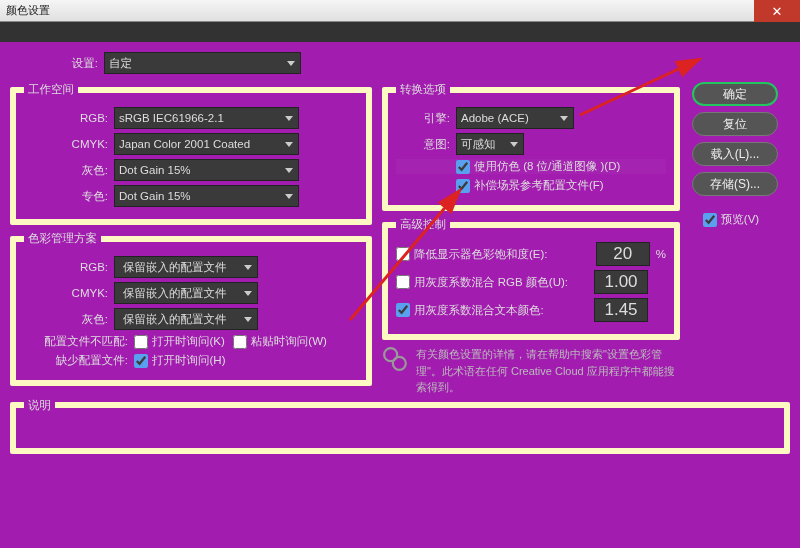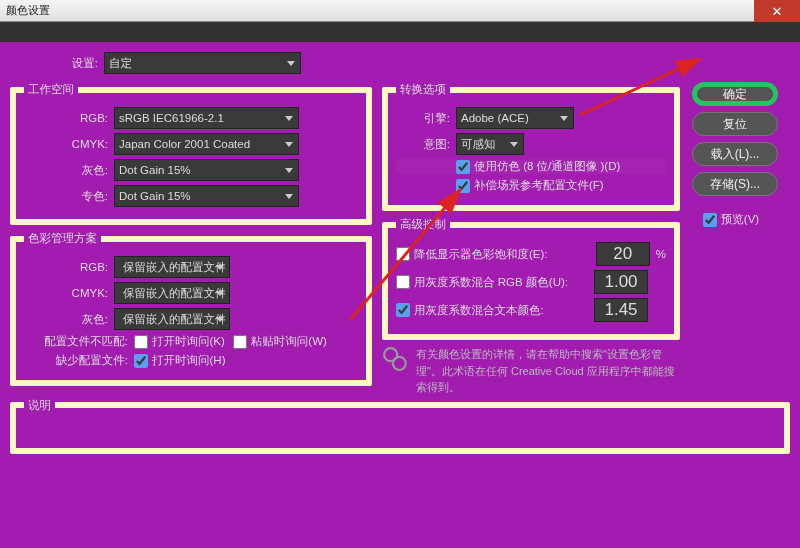--- a/index.html
+++ b/index.html
@@ -27,30 +27,30 @@
   .sidecol { width: 90px; display: flex; flex-direction: column; gap: 6px; align-items: center; }
 
   
   .row { display: flex; align-items: center; margin: 4px 0; }
   .row .rlbl { width: 84px; text-align: right; margin-right: 6px; }
   .row .rlbl2 { width: 54px; text-align: right; margin-right: 6px; }
   select { background: #3a3a3a; color: #ddd; border: 1px solid #222; height: 22px; padding: 0 4px; font-size: 11.5px; appearance: none; position: relative; }
   .selwrap { position: relative; display: inline-block; }
   .selwrap::after { content: ""; position: absolute; right: 6px; top: 9px; border-left: 4px solid transparent; border-right: 4px solid transparent; border-top: 5px solid #ccc; pointer-events: none; }
   .sel-w1 { width: 185px; }
-  .sel-w2 { width: 116px; padding-left: 8px; }
+  .sel-w2 { width: 144px; padding-left: 8px; }
   .sel-w3 { width: 118px; }
 
   
   .cb { display: inline-flex; align-items: center; margin-right: 8px; }
   .cb input { width: 14px; height: 14px; accent-color: #5aa0f0; margin-right: 4px; }
 
   
   .btn { width: 86px; height: 24px; border-radius: 12px; background: #555; border: 1px solid #777; color: #eee; font-size: 12px; display: flex; align-items: center; justify-content: center; cursor: pointer; }
-  .btn.primary { border: 5px solid #22c55e; }
+  .btn.primary { border: 2px solid #22c55e; }
 
   
   .numinput { width: 54px; height: 24px; background: #3a3a3a; border: 1px solid #222; color: #ddd; text-align: center; font-size: 17px; }
 
   
   .desc { color: #ccc; line-height: 1.6; }
   .desc fieldset { min-height: 58px; }
 
   
   .inforow { display: flex; gap: 8px; margin-top: 6px; color: #bbb; line-height: 1.5; }

